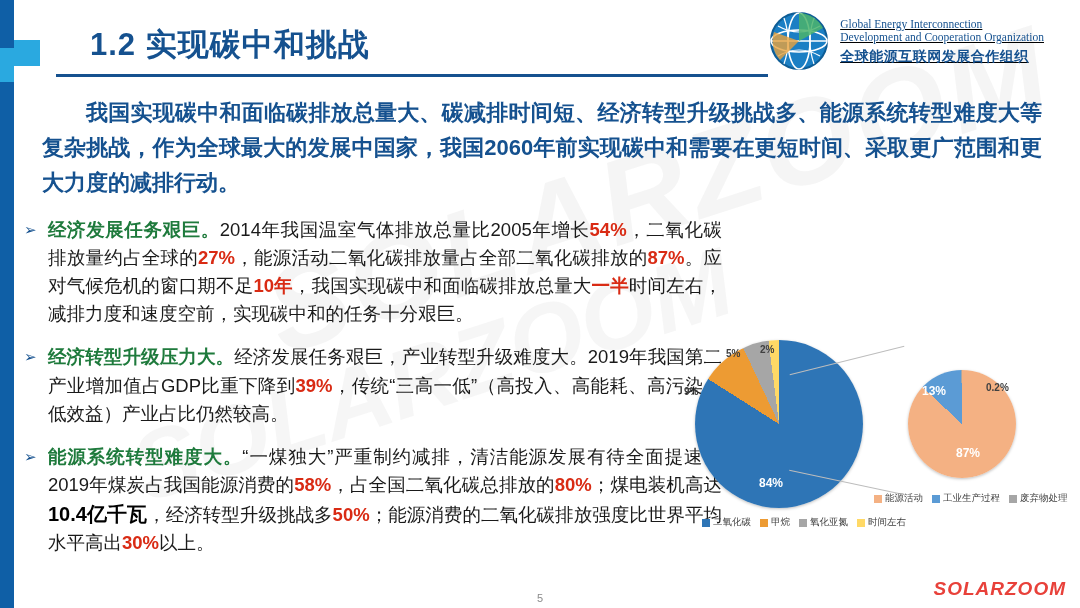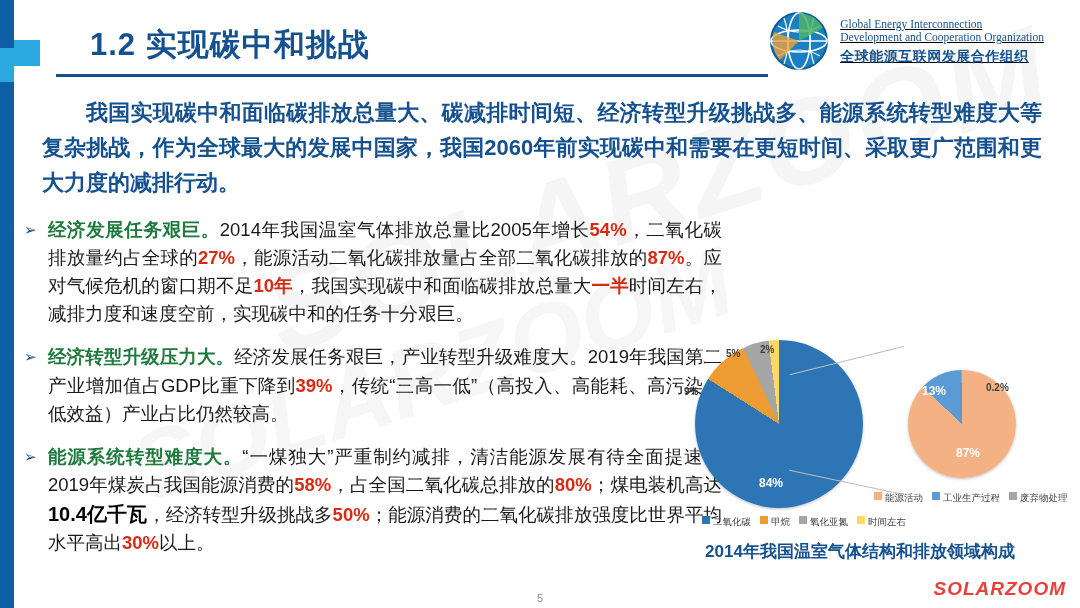--- a/index.html
+++ b/index.html
@@ -117,21 +117,21 @@
   .lbl-dark{
     position:absolute;font-size:10px;color:#404040;font-weight:bold;
   }
   .conn{
     position:absolute;border-top:1px solid #bdbdbd;
   }
   .legend{
     position:absolute;display:flex;gap:9px;align-items:center;
     font-size:9.5px;color:#3f3f3f;
   }
-  .legend-item{display:flex;align-items:flex-start;gap:3px;white-space:nowrap;}
+  .legend-item{display:flex;align-items:center;gap:3px;white-space:nowrap;}
   .sw{width:8px;height:8px;display:inline-block;}
   .chart-caption{
     position:absolute;left:0;top:214px;width:400px;text-align:center;
     font-size:17px;font-weight:bold;color:#15518f;
   }
   
   .wm{
     position:absolute;left:250px;top:120px;
     font-size:120px;color:rgba(190,190,190,.16);
     font-weight:bold;font-style:italic;
@@ -256,18 +256,17 @@
       <span class="legend-item">
           <i class="sw" style="background:#5b9bd5"></i>
           <span>工业生产过程</span>
         </span>
       <span class="legend-item">
           <i class="sw" style="background:#a6a6a6"></i>
           <span>废弃物处理</span>
         </span>
     </div>
 
-    <div class="chart-caption">2014年我国温室气体结构和排放领域构成</div>
   </div>
 
   <div class="page-num">5</div>
   <div class="brand">SOLARZOOM</div>
 </div>
 
 </body></html>

